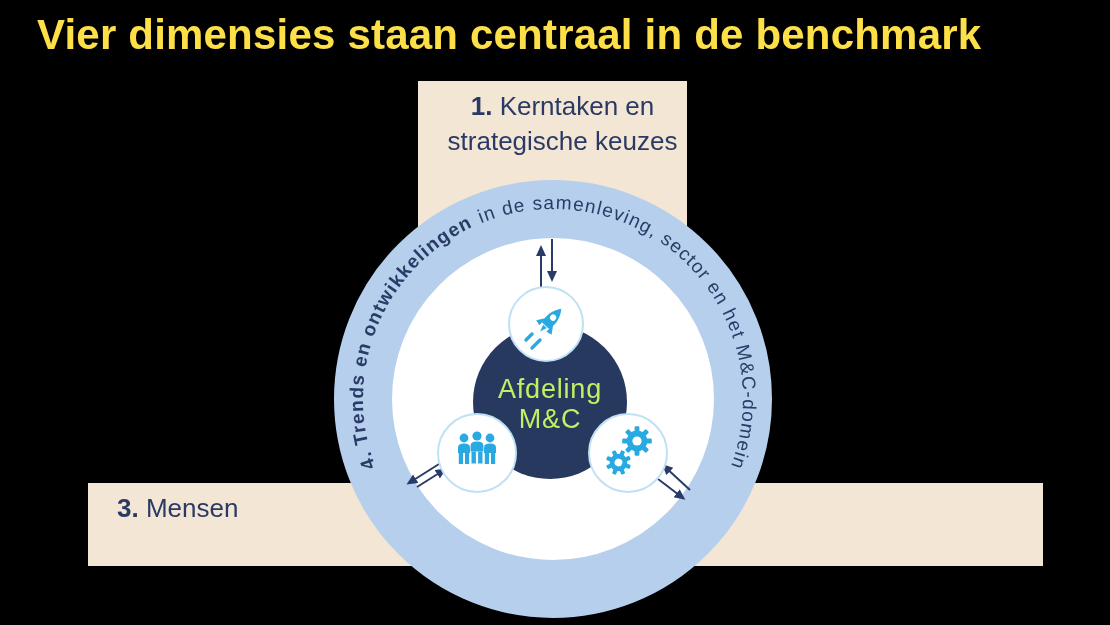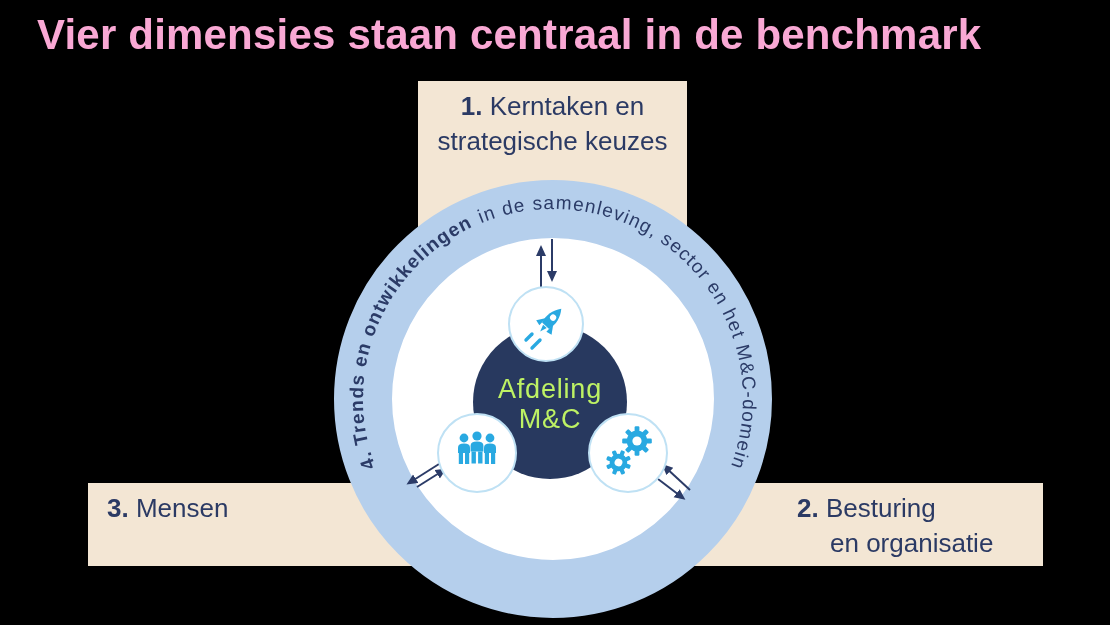--- a/index.html
+++ b/index.html
@@ -1,21 +1,21 @@
 <!DOCTYPE html>
 <html><head>
 <meta charset="utf-8">
 <style>
   html,body{margin:0;padding:0;background:#000;}
   .stage{position:relative;width:1110px;height:625px;background:#000;overflow:hidden;
          font-family:"Liberation Sans",sans-serif;}
   .stage svg{position:absolute;left:0;top:0;}
   .title{position:absolute;left:37px;top:11px;margin:0;font-size:42px;font-weight:bold;
-         color:#f9a8d4;letter-spacing:0.2px;white-space:nowrap;}
-  .dim{position:absolute;color:#2B3A64;font-size:26px;line-height:35px;font-weight:500;}
+         color:#fde047;letter-spacing:0.2px;white-space:nowrap;}
+  .dim{position:absolute;color:#2B3A64;font-size:26px;line-height:35px;font-weight:500;margin-left:10px;}
   .dim b{font-weight:bold;}
   .dim .indent{margin-left:33px;}
   .dim1{left:418px;top:89px;width:269px;text-align:center;}
   .dim2{left:797px;top:491px;}
   .dim3{left:107px;top:491px;text-align:center;}
   .center-label{position:absolute;left:460px;top:374px;width:180px;text-align:center;
          color:#bef264;font-size:27px;line-height:30px;letter-spacing:0.8px;}
   .ring-text{font-family:"Liberation Sans",sans-serif;font-size:19px;fill:#2B3B67;letter-spacing:1.2px;}
 </style>
 </head>
@@ -138,22 +138,18 @@
   <div class="center-label">
     <div>Afdeling</div>
     <div>M&amp;C</div>
   </div>
 
   <div class="dim dim1">
     <div><b>1.</b> <span>Kerntaken en</span></div>
     <div>strategische keuzes</div>
   </div>
 
-  <div class="dim dim2">
-    <div><b>2.</b> <span>Besturing</span></div>
-    <div class="indent">en organisatie</div>
-  </div>
 
   <div class="dim dim3">
     <div><b>3.</b> <span>Mensen</span></div>
   </div>
 
 </div>
 
 </body></html>

